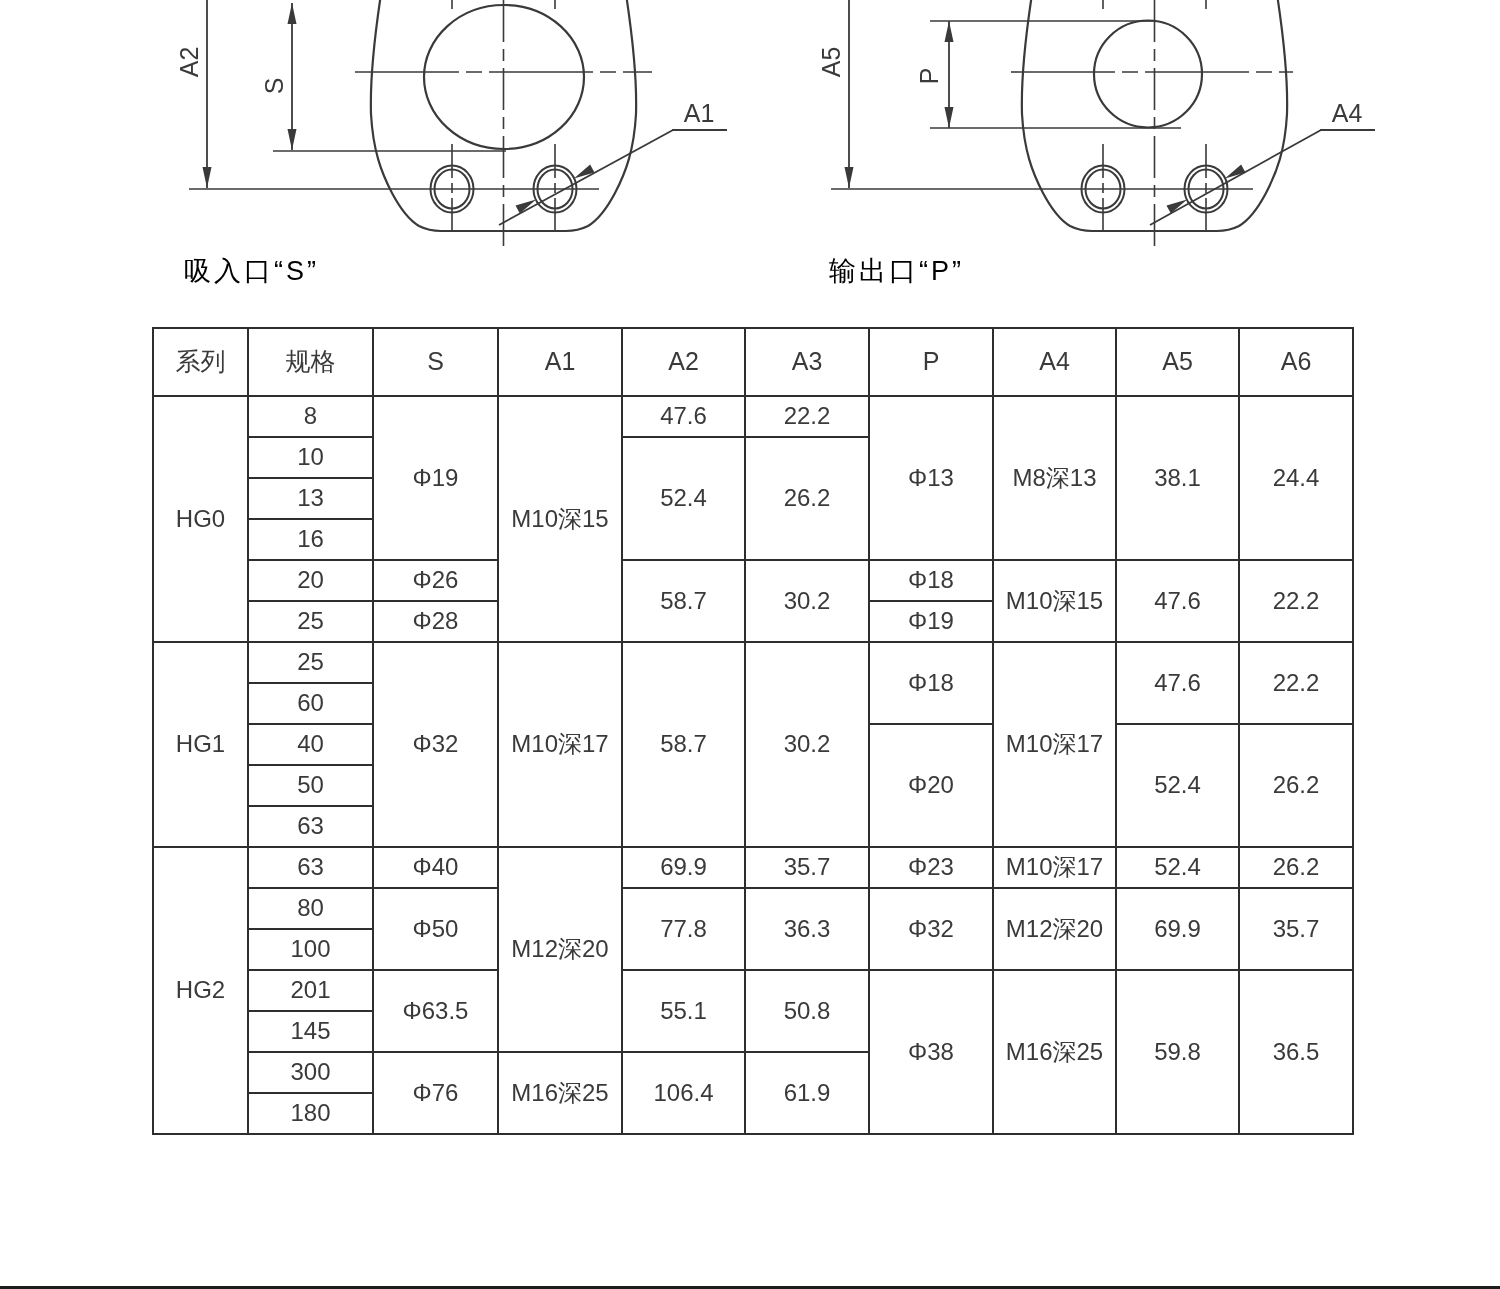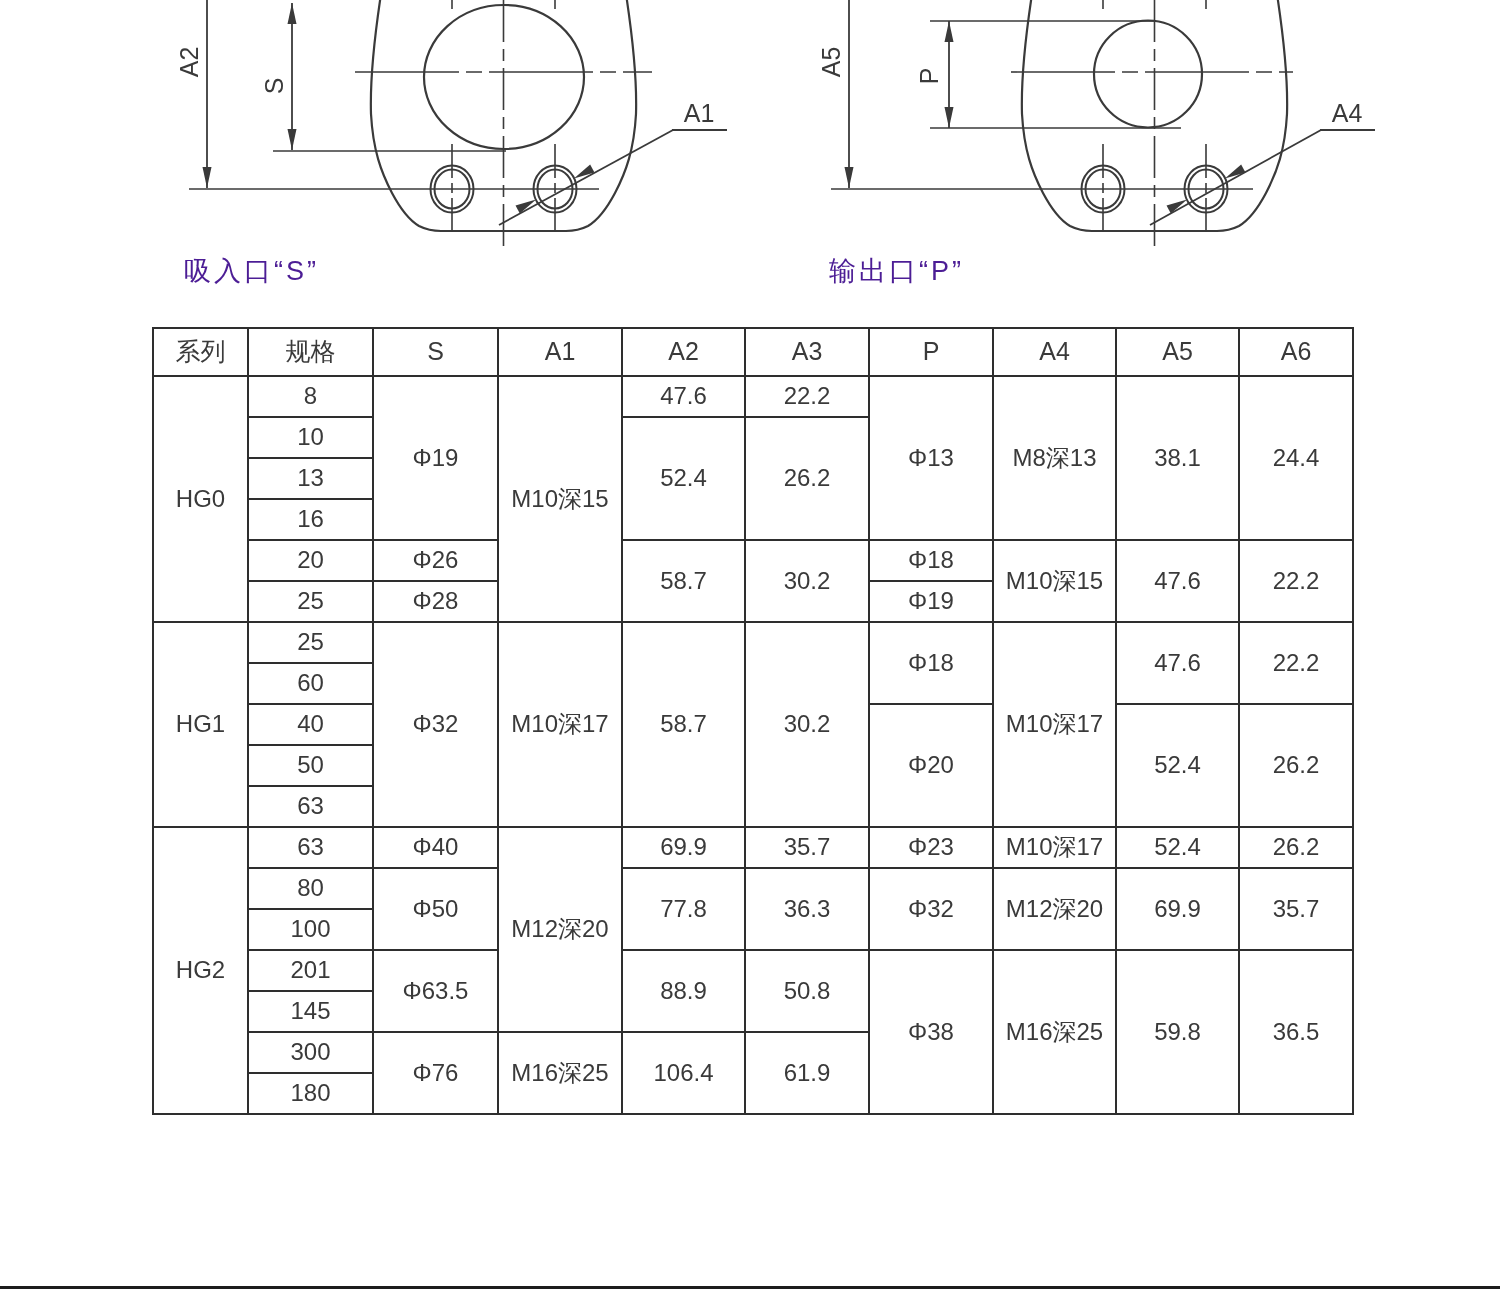--- a/index.html
+++ b/index.html
@@ -10,38 +10,38 @@
     font-family:"Liberation Sans","DejaVu Sans",sans-serif;
     overflow:hidden;
   }
   #drawings{position:absolute;left:0;top:0;}
   .cad-text{
     font-family:"Liberation Sans","DejaVu Sans",sans-serif;
     font-size:25px;fill:#3a3a3a;
   }
   .caption{
     position:absolute;top:253px;
-    font-size:27px;color:#4c1d95;
+    font-size:27px;color:#000000;
     letter-spacing:3px;white-space:nowrap;
   }
   .caption-s{left:184px;}
   .caption-p{left:829px;}
   table.spec{
     position:absolute;left:152px;top:327px;
     width:1200px;border-collapse:collapse;table-layout:fixed;
     background:#fff;
   }
   table.spec th,table.spec td{
     border:2px solid #2e2e2e;
     text-align:center;vertical-align:middle;
     font-size:24px;font-weight:400;color:#3a3a3a;
     padding:0;line-height:1.1;
     overflow:hidden;
   }
-  table.spec thead tr{height:48px;padding-left:44px;}
+  table.spec thead tr{height:68px;padding-left:44px;}
   table.spec thead th{font-size:25px;}
   table.spec tbody tr{height:41px;}
   .bottom-edge{
     position:absolute;left:0;bottom:0;width:1500px;height:3px;
     background:#1d1d1d;
   }
 </style>
 </head>
 <body>
 
@@ -242,21 +242,21 @@
           <td rowspan="2">M12深20</td>
           <td rowspan="2">69.9</td>
           <td rowspan="2">35.7</td>
         </tr>
         <tr>
           <td rowspan="1">100</td>
         </tr>
         <tr>
           <td rowspan="1">201</td>
           <td rowspan="2">Φ63.5</td>
-          <td rowspan="2">88.9</td>
+          <td rowspan="2">55.1</td>
           <td rowspan="2">50.8</td>
           <td rowspan="4">Φ38</td>
           <td rowspan="4">M16深25</td>
           <td rowspan="4">59.8</td>
           <td rowspan="4">36.5</td>
         </tr>
         <tr>
           <td rowspan="1">145</td>
         </tr>
         <tr>

